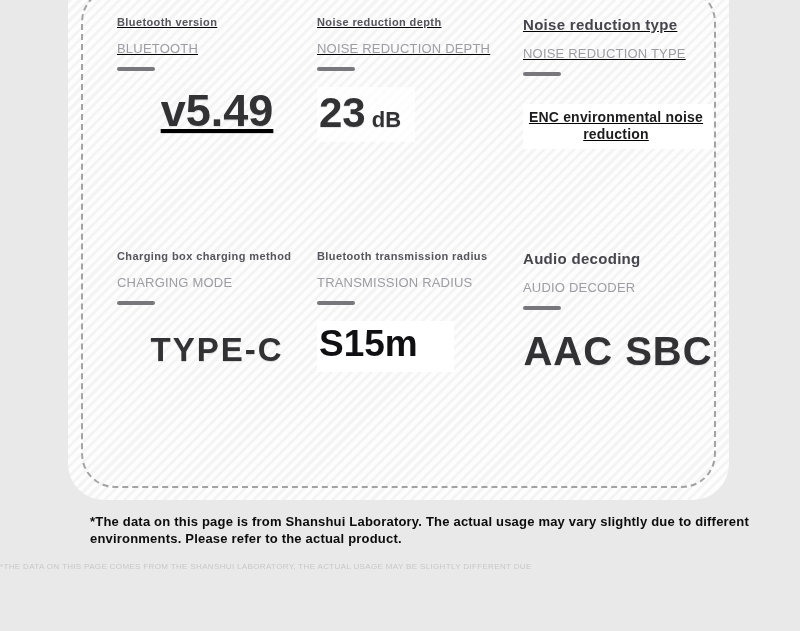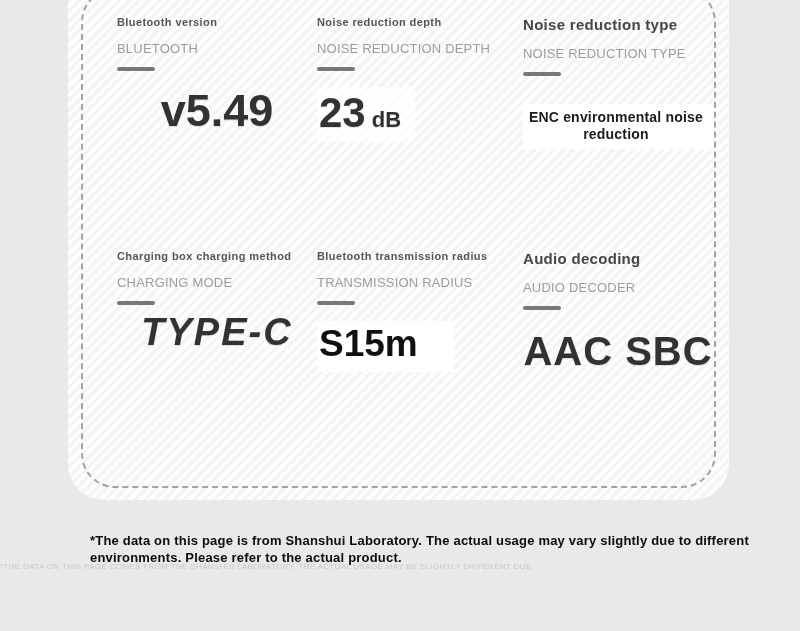--- a/index.html
+++ b/index.html
@@ -29,21 +29,21 @@
     border-radius: 34px;
     pointer-events: none;
   }
 
   
   .spec-row {
     position: absolute;
     left: 49px; right: 16px;
     display: flex;
   }
-  .spec-row.row1 { top: 16px; }
+  .spec-row.row1 { top: 16px; text-decoration: underline; }
   .spec-row.row2 { top: 250px; }
   .spec-cell { box-sizing: border-box; }
   .spec-cell.c1 { width: 200px; }
   .spec-cell.c2 { width: 206px; }
   .spec-cell.c3 { flex: 1; }
 
   .spec-title {
     font-size: 11px; font-weight: bold; color: #55555c;
     letter-spacing: 0.4px; line-height: 1.2;
   }
@@ -70,37 +70,37 @@
   .v-bt   { font-size: 45px; }
   .v-nrd  { font-size: 42px; }
   .v-enc  {
     margin-top: 28px;
     font-size: 14px; line-height: 1.22; letter-spacing: 0.2px;
     color: #1c1c1e; white-space: normal; max-width: 186px;
     background: rgba(255,255,255,0.92);
     padding: 5px 8px 6px 4px;
     text-shadow: none;
   }
-  .v-chg  { font-size: 38px; letter-spacing: 2px; margin-top: 8px; font-style: italic; }
+  .v-chg  { font-size: 33px; letter-spacing: 2px; margin-top: 28px; }
   .v-rad  {
     font-size: 37px; color: #101012; margin-top: 16px;
     background: rgba(255,255,255,0.92);
     display: inline-block; padding: 4px 36px 8px 2px;
     text-shadow: none;
   }
   .v-aud  { font-size: 40px; letter-spacing: 1px; margin-top: 20px; }
   .patch {
     background: rgba(255,255,255,0.75);
     display: inline-block; padding: 4px 14px 6px 2px;
   }
 
   
   .footer-bold {
     position: absolute;
-    left: 90px; top: 533px; width: 692px;
+    left: 90px; top: 514px; width: 692px;
     font-size: 13px; font-weight: bold; color: #0c0c0c;
     letter-spacing: 0.2px; line-height: 1.3;
   }
   .footer-faint {
     position: absolute;
     left: 0; top: 561px; width: 800px;
     text-align: left;
     font-size: 8px; color: #c8c8ca;
     letter-spacing: 0.35px; line-height: 1.4;
   }

